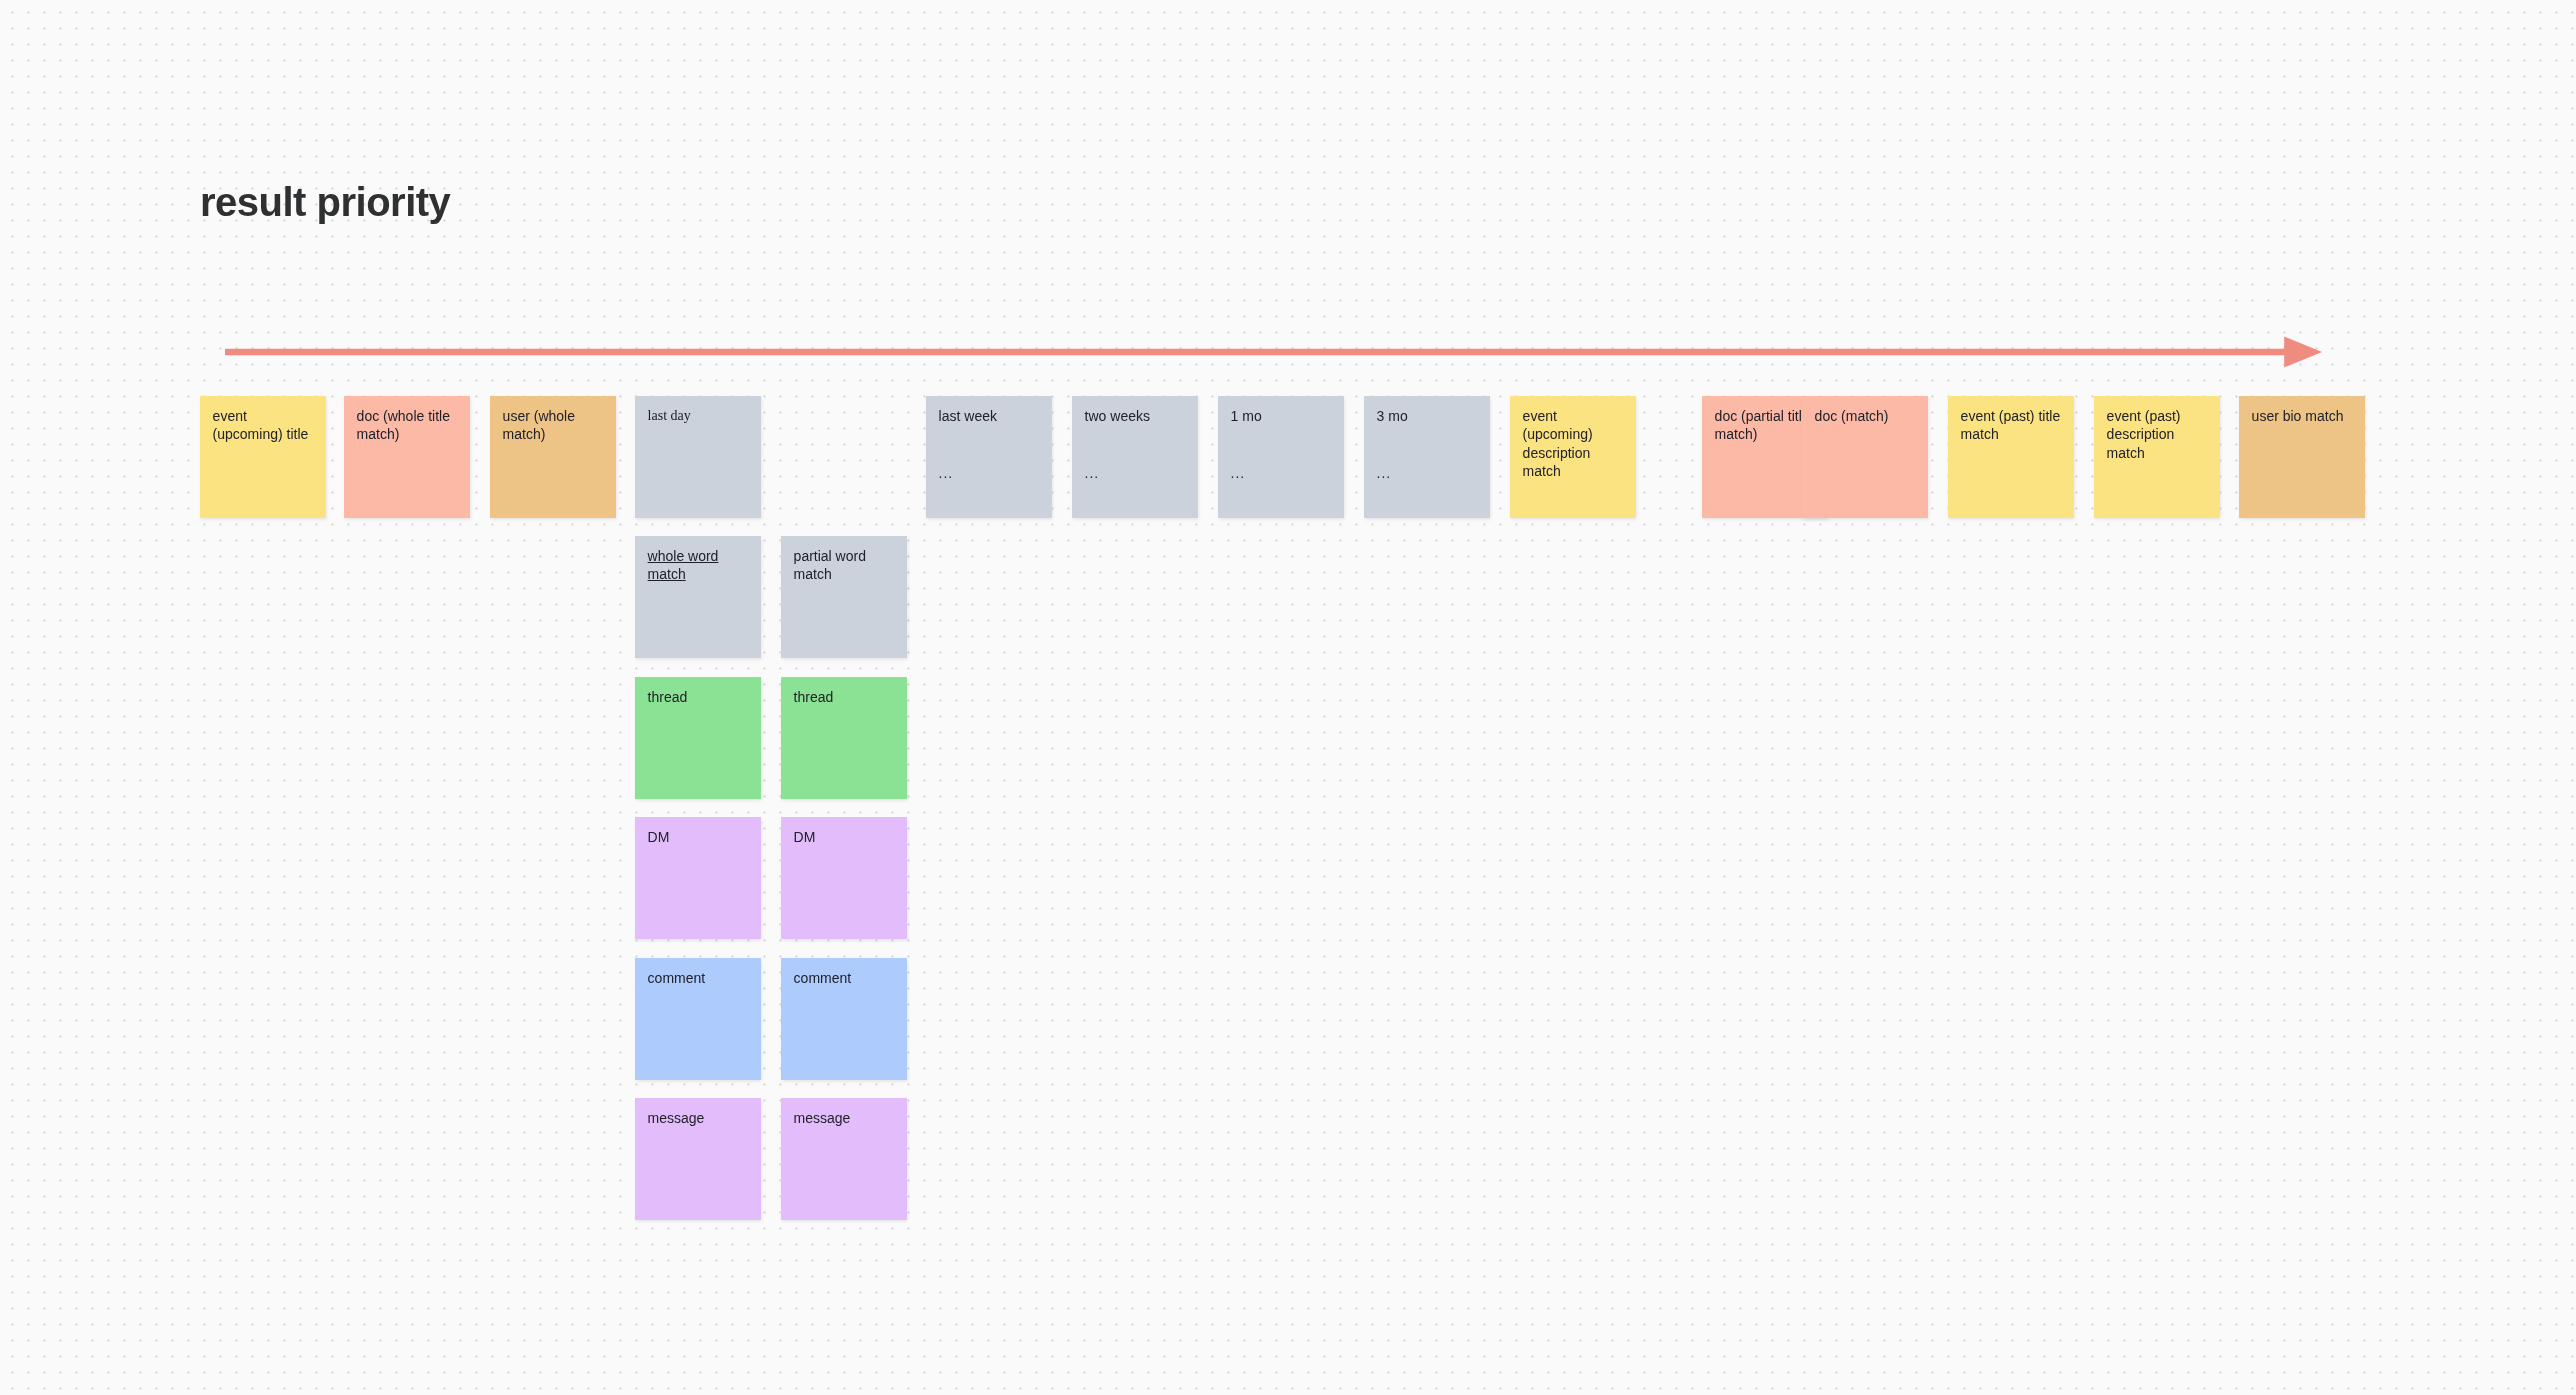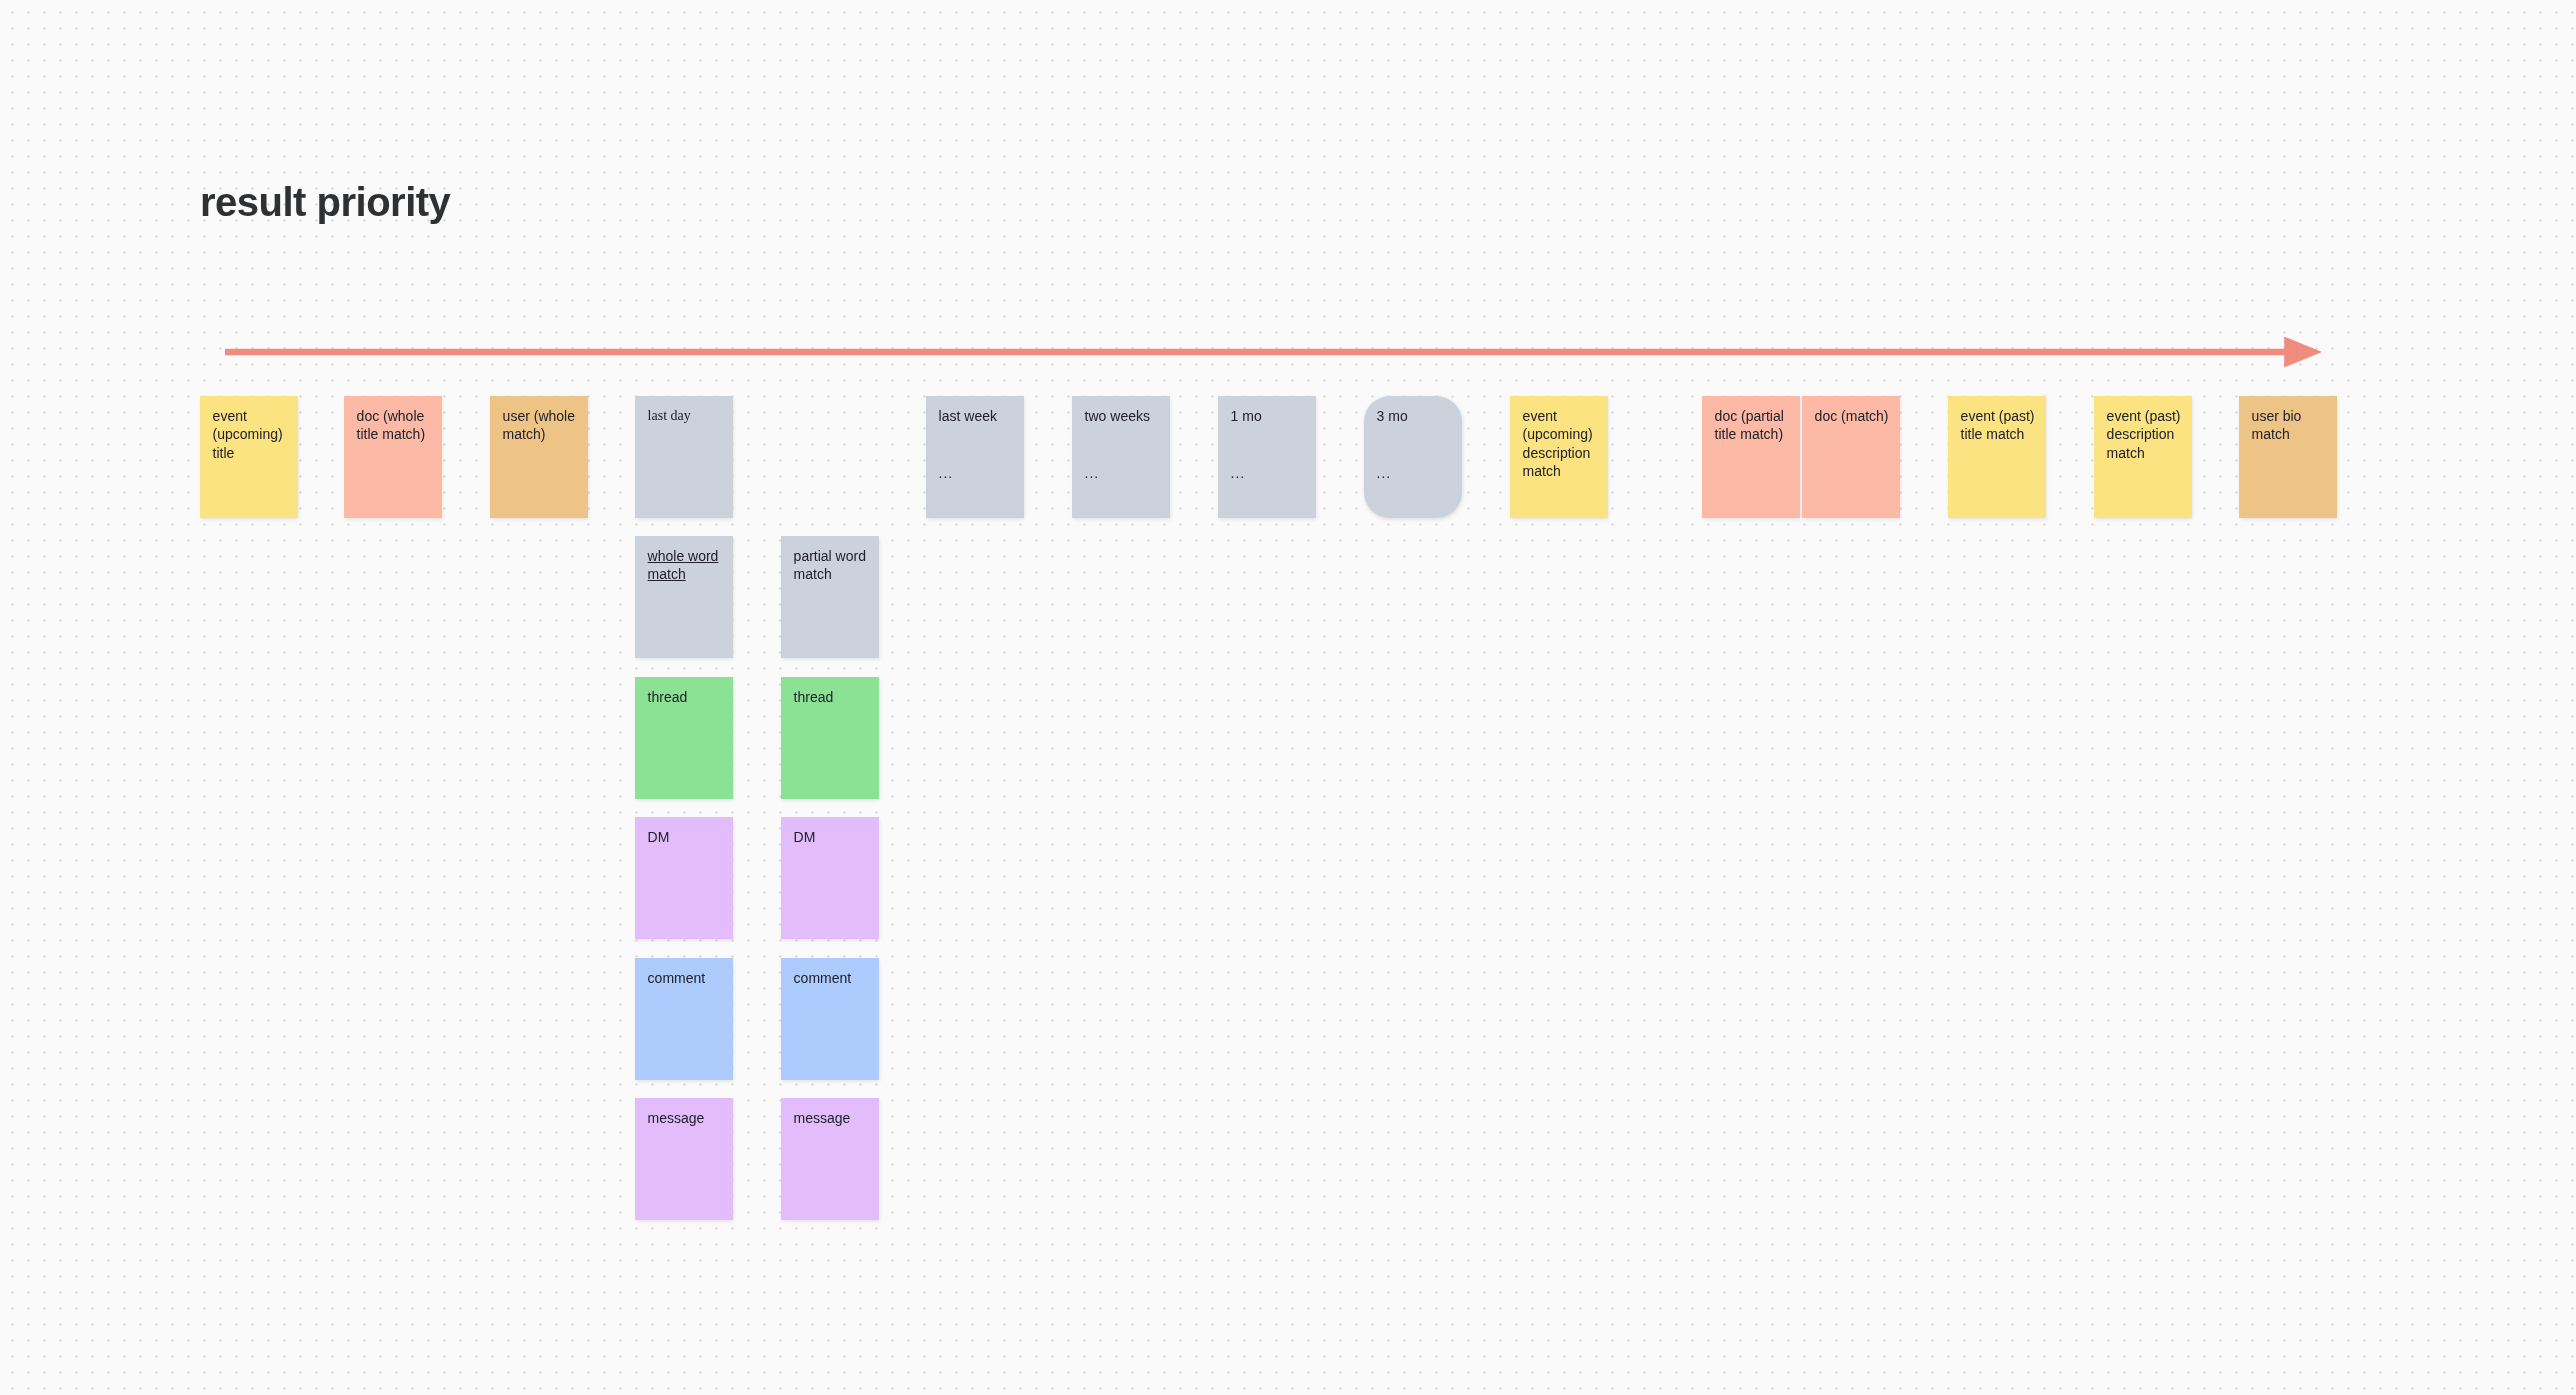--- a/index.html
+++ b/index.html
@@ -48,21 +48,21 @@
   .arrow-wrap svg {
     display: block;
     width: 100%;
     height: 100%;
     overflow: visible;
   }
 
   
   .note {
     position: absolute;
-    width: 98px;
+    width: 126px;
     height: 122px;
     box-sizing: border-box;
     padding: 10.8px 10.8px 9px 12.6px;
     font-size: 14px;
     line-height: 1.32;
     color: #20212a;
     overflow: hidden;
     box-shadow: 0.9px 1.8px 3.6px rgba(0,0,0,0.10);
     word-wrap: break-word;
   }
@@ -112,21 +112,21 @@
         <span class="note-dots">...</span>
       </div>
       <div class="note dots" style="left: 1072px; top: 396px; background: rgb(204, 210, 220); color: rgb(32, 33, 42);">
         <span class="note-text">two weeks</span>
         <span class="note-dots">...</span>
       </div>
       <div class="note dots" style="left: 1218px; top: 396px; background: rgb(204, 210, 220); color: rgb(32, 33, 42);">
         <span class="note-text">1 mo</span>
         <span class="note-dots">...</span>
       </div>
-      <div class="note dots" style="left: 1364px; top: 396px; background: rgb(204, 210, 220); color: rgb(32, 33, 42); border-radius: 26px;">
+      <div class="note dots" style="left: 1364px; top: 396px; background: rgb(204, 210, 220); color: rgb(32, 33, 42);">
         <span class="note-text">3 mo</span>
         <span class="note-dots">...</span>
       </div>
       <div class="note" style="left: 1510px; top: 396px; background: rgb(251, 227, 129); color: rgb(32, 33, 42);">
         <span class="note-text">event (upcoming) description match</span>
       </div>
       <div class="note" style="left: 1656px; top: 396px; background: rgb(251, 185, 166); color: rgb(32, 33, 42); margin-left: 46px;">
         <span class="note-text">doc (partial title match)</span>
       </div>
       <div class="note" style="left: 1802px; top: 396px; background: rgb(251, 185, 166); color: rgb(32, 33, 42);">

